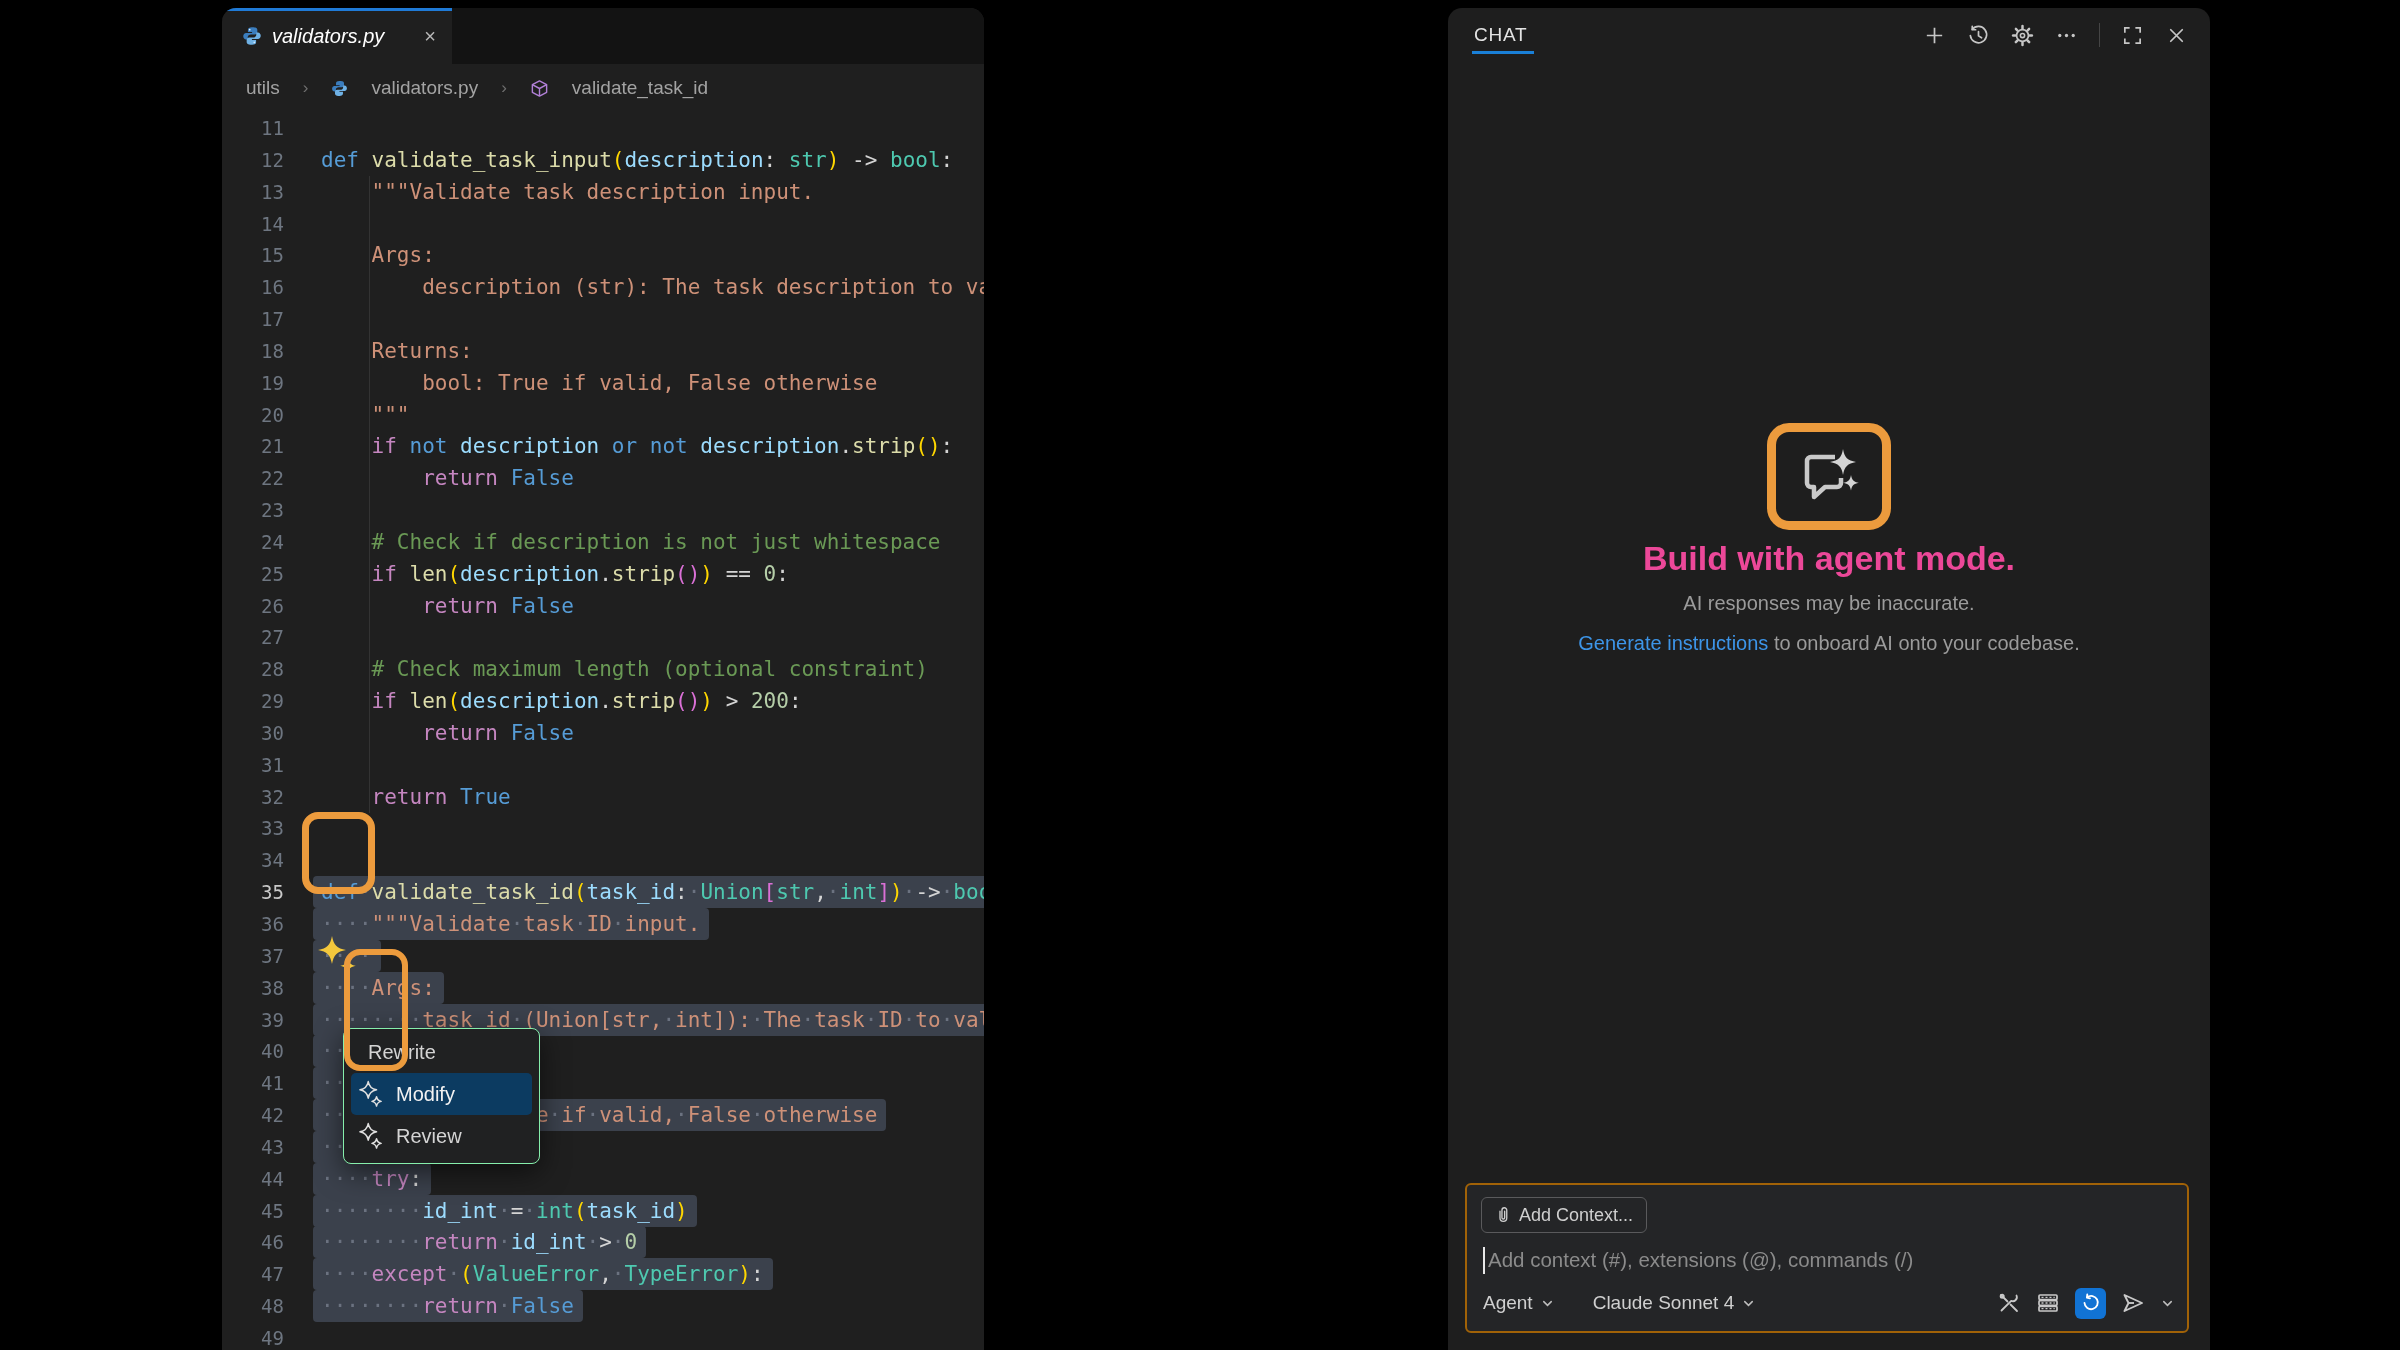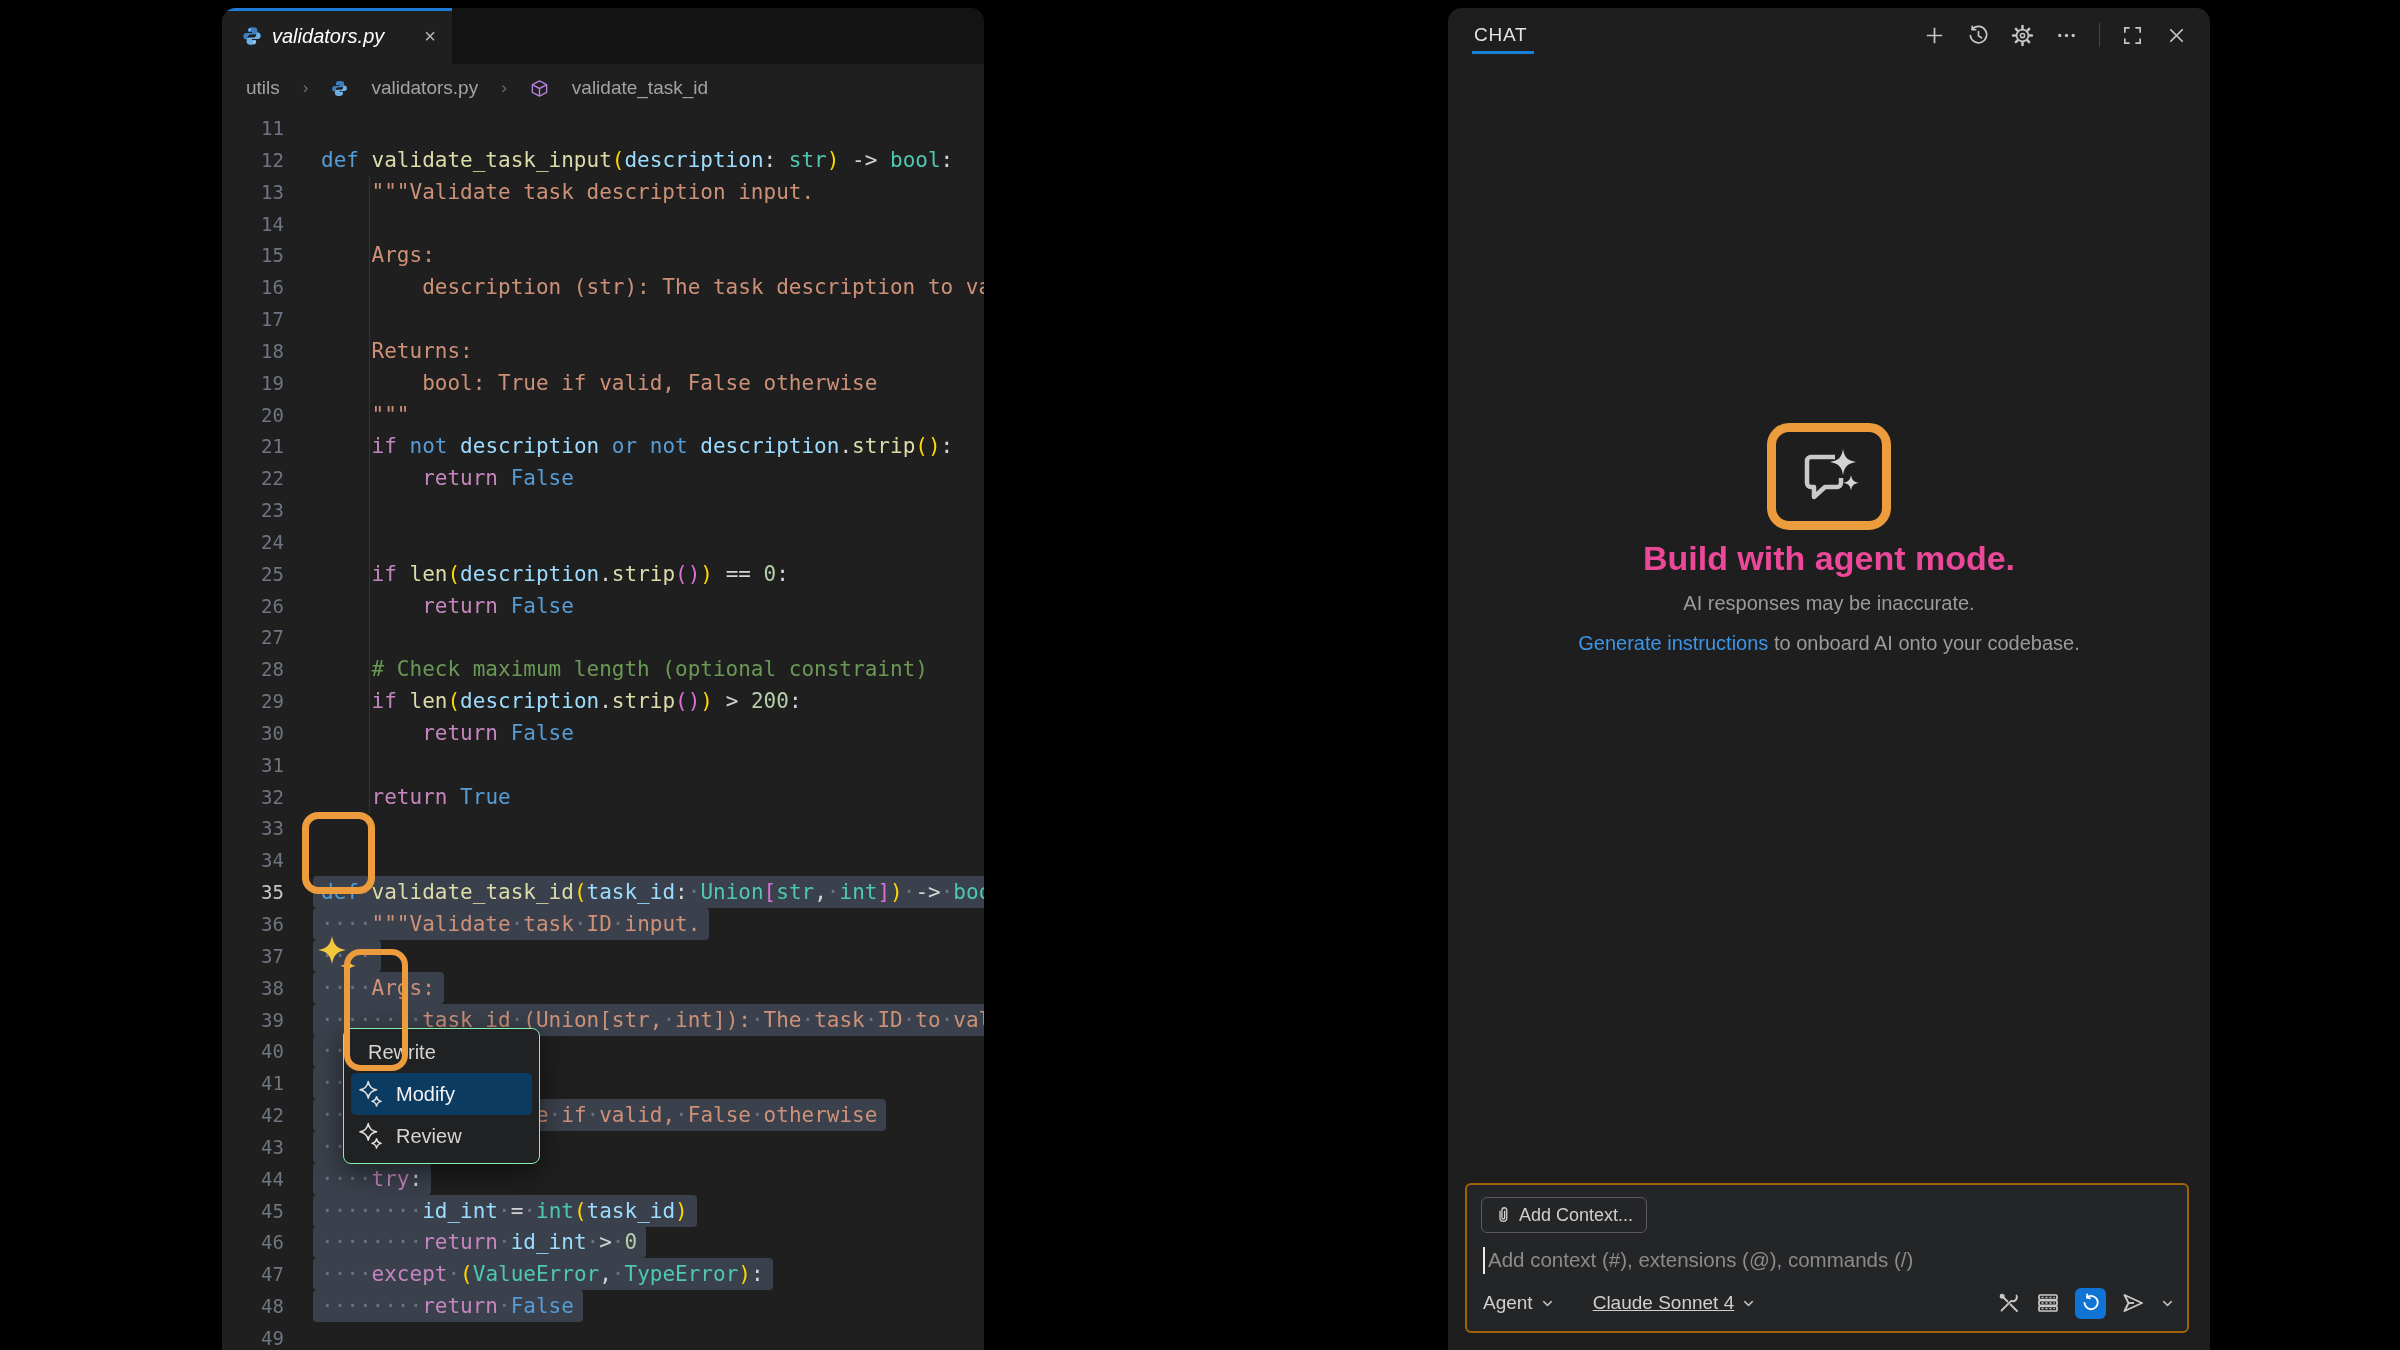--- a/index.html
+++ b/index.html
@@ -75,21 +75,21 @@
   .chat-input { position:absolute; left:17px; top:1175px; width:724px; height:150px;
                 background:#242527; border:2px solid #a16207; border-radius:6px; }
   .ctx-pill { position:absolute; left:14px; top:12px; height:36px; border:1px solid #5a5a5c; border-radius:6px;
               display:inline-flex; align-items:center; gap:8px; padding:0 13px; color:#cfcfcf; font-size:18px; }
   .ph-row { position:absolute; left:16px; top:60px; height:30px; display:flex; align-items:center; gap:3px; }
   .caret { width:2px; height:27px; background:#e8e8e8; }
   .placeholder { font-size:20.5px; color:#8b8b8b; }
   .input-bottom { position:absolute; left:16px; right:12px; bottom:9px; height:38px;
                   display:flex; align-items:center; }
   .mode-sel { display:flex; align-items:center; gap:7px; color:#cfcfcf; font-size:19px; cursor:pointer; }
-  .model-sel { display:flex; align-items:center; gap:7px; color:#cfcfcf; font-size:19px; margin-left:38px; cursor:pointer;text-decoration:underline; }
+  .model-sel { display:flex; align-items:center; gap:7px; color:#cfcfcf; font-size:19px; margin-left:38px; cursor:pointer; }
   .input-icons { margin-left:auto; display:flex; align-items:center; gap:15px; }
   .iicon { width:24px; height:24px; color:#c9c9c9; display:block; }
   .loop-btn { width:31px; height:31px; background:#1173d4; border-radius:6px;
               display:flex; align-items:center; justify-content:center; }
   .chev-sm { width:15px; height:15px; color:#bdbdbd; display:block; }
 </style>
 </head>
 <body>
 
 <div class="canvas">
@@ -135,21 +135,21 @@
           <div class="cl" style="top: 95.52px;"><span class="ln">14</span></div>
           <div class="cl" style="top: 127.36px;"><span class="ln">15</span><span class="lt"><span class="tk-w">    </span><span class="tk-s">Args:</span></span></div>
           <div class="cl" style="top: 159.2px;"><span class="ln">16</span><span class="lt"><span class="tk-w">        </span><span class="tk-s">description (str): The task description to validate</span></span></div>
           <div class="cl" style="top: 191.04px;"><span class="ln">17</span></div>
           <div class="cl" style="top: 222.88px;"><span class="ln">18</span><span class="lt"><span class="tk-w">    </span><span class="tk-s">Returns:</span></span></div>
           <div class="cl" style="top: 254.72px;"><span class="ln">19</span><span class="lt"><span class="tk-w">        </span><span class="tk-s">bool: True if valid, False otherwise</span></span></div>
           <div class="cl" style="top: 286.56px;"><span class="ln">20</span><span class="lt"><span class="tk-w">    </span><span class="tk-s">"""</span></span></div>
           <div class="cl" style="top: 318.4px;"><span class="ln">21</span><span class="lt"><span class="tk-w">    </span><span class="tk-p">if </span><span class="tk-b">not </span><span class="tk-v">description</span><span class="tk-b"> or </span><span class="tk-b">not </span><span class="tk-v">description</span><span class="tk-w">.</span><span class="tk-f">strip</span><span class="tk-g1">()</span><span class="tk-w">:</span></span></div>
           <div class="cl" style="top: 350.24px;"><span class="ln">22</span><span class="lt"><span class="tk-w">        </span><span class="tk-p">return </span><span class="tk-b">False</span></span></div>
           <div class="cl" style="top: 382.08px;"><span class="ln">23</span></div>
-          <div class="cl" style="top: 413.92px;"><span class="ln">24</span></div>
+          <div class="cl" style="top: 413.92px;"><span class="ln">24</span><span class="lt"><span class="tk-w">    </span><span class="tk-c"># Check if description is not just whitespace</span></span></div>
           <div class="cl" style="top: 445.76px;"><span class="ln">25</span><span class="lt"><span class="tk-w">    </span><span class="tk-p">if </span><span class="tk-f">len</span><span class="tk-g1">(</span><span class="tk-v">description</span><span class="tk-w">.</span><span class="tk-f">strip</span><span class="tk-g2">()</span><span class="tk-g1">)</span><span class="tk-w"> == </span><span class="tk-n">0</span><span class="tk-w">:</span></span></div>
           <div class="cl" style="top: 477.6px;"><span class="ln">26</span><span class="lt"><span class="tk-w">        </span><span class="tk-p">return </span><span class="tk-b">False</span></span></div>
           <div class="cl" style="top: 509.44px;"><span class="ln">27</span></div>
           <div class="cl" style="top: 541.28px;"><span class="ln">28</span><span class="lt"><span class="tk-w">    </span><span class="tk-c"># Check maximum length (optional constraint)</span></span></div>
           <div class="cl" style="top: 573.12px;"><span class="ln">29</span><span class="lt"><span class="tk-w">    </span><span class="tk-p">if </span><span class="tk-f">len</span><span class="tk-g1">(</span><span class="tk-v">description</span><span class="tk-w">.</span><span class="tk-f">strip</span><span class="tk-g2">()</span><span class="tk-g1">)</span><span class="tk-w"> &gt; </span><span class="tk-n">200</span><span class="tk-w">:</span></span></div>
           <div class="cl" style="top: 604.96px;"><span class="ln">30</span><span class="lt"><span class="tk-w">        </span><span class="tk-p">return </span><span class="tk-b">False</span></span></div>
           <div class="cl" style="top: 636.8px;"><span class="ln">31</span></div>
           <div class="cl" style="top: 668.64px;"><span class="ln">32</span><span class="lt"><span class="tk-w">    </span><span class="tk-p">return </span><span class="tk-b">True</span></span></div>
           <div class="cl" style="top: 700.48px;"><span class="ln">33</span></div>
           <div class="cl" style="top: 732.32px;"><span class="ln">34</span></div>

